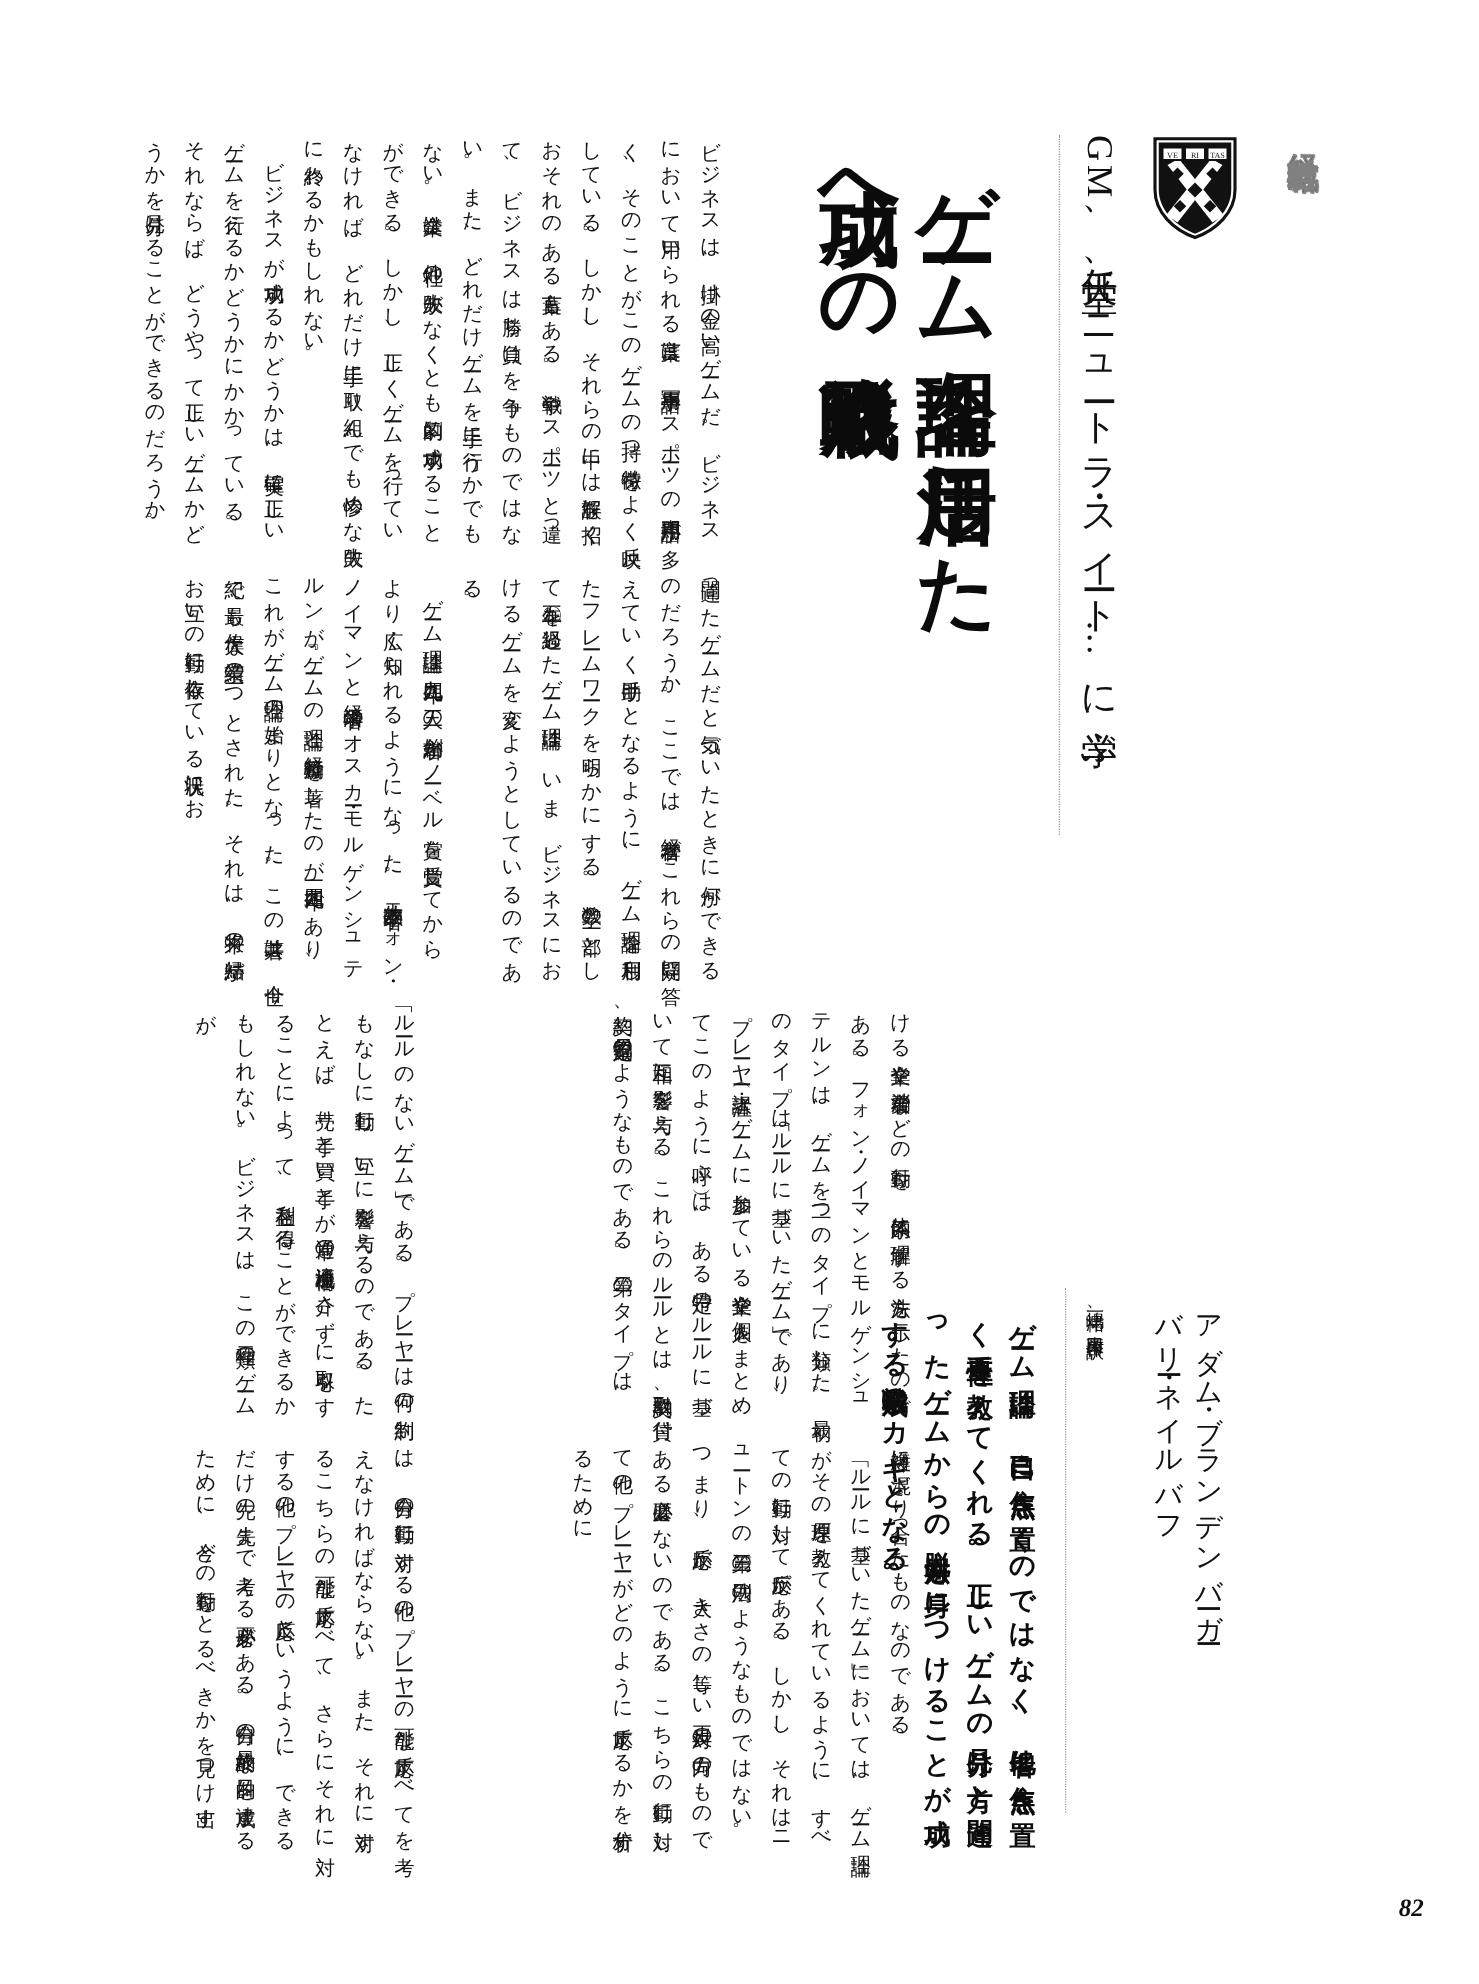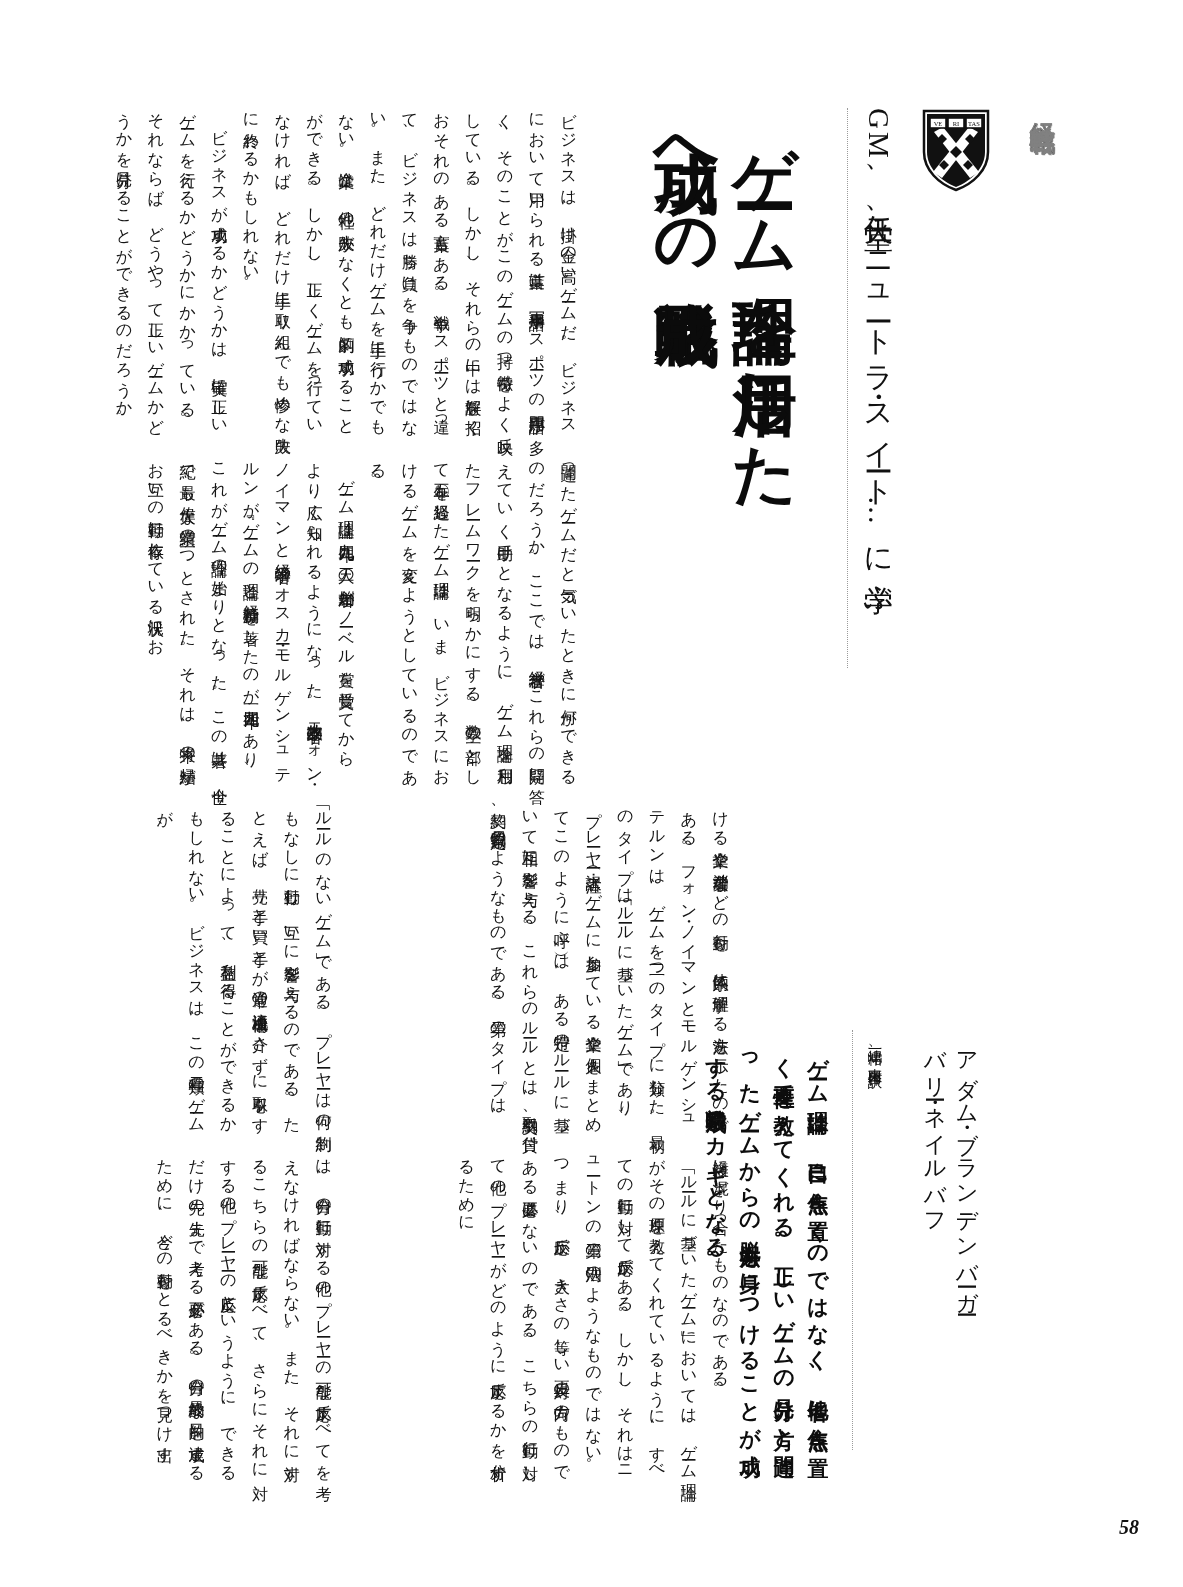--- a/index.html
+++ b/index.html
@@ -246,15 +246,15 @@
 
   <div class="body-block" id="block-e">
     <p class="noindent">複雑に混ざり合ったものなのである。</p>
     <p>「ルールに基づいたゲーム」においては、ゲーム理論がその原理を教えてくれているように、すべての行動に対して反応がある。しかし、それはニュートンの第三の法則のようなものではない。つまり、反応が、大きさの等しい正反対の方向のものである必要はないのである。こちらの行動に対して他のプレーヤーがどのように反応するかを分析するために</p>
   </div>
 
   <div class="body-block" id="block-f">
     <p class="noindent">は、自分の行動に対する他のプレーヤーの可能な反応すべてを考えなければならない。また、それに対するこちらの可能な反応すべて、さらにそれに対する他のプレーヤーの反応というように、できるだけ先の先まで考える必要がある。自分の最終的な目的を達成するために、今どの行動をとるべきかを見つけ出す</p>
   </div>
 
-  <div class="page-number">58</div>
+  <div class="page-number">82</div>
 
 </div>
 
 </body></html>

